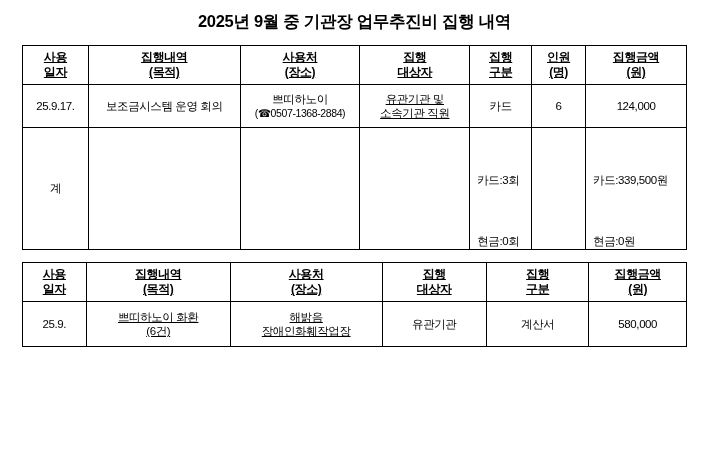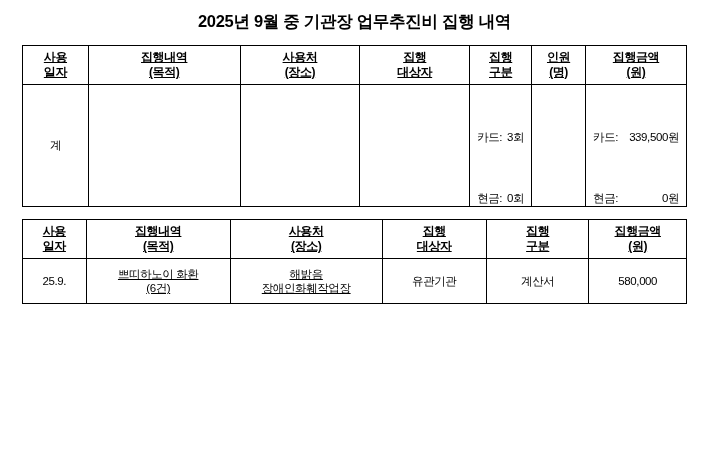--- a/index.html
+++ b/index.html
@@ -60,21 +60,20 @@
   .body-row td { height: 42px; }
   .sum-row td { height: 40px; }
 
   .t2 .hdr-row th { height: 38px; }
   .t2 .body-row td { height: 44px; }
 
   .cell-lines { display: block; text-decoration: underline; }
   .num { text-align: right; padding-right: 8px; }
   .kv {
     display: flex;
-    justify-content: space-between;
     padding: 0 7px;
     font-size: 11.5px;
     line-height: 1.45;
     letter-spacing: -0.4px;
     margin-top: 44px;
   }
   .kv .k { text-align: left; }
   .kv .v { text-align: right; }
   .place-name { display: block; }
   .place-tel { display: block; font-size: 10.5px; }
@@ -123,20 +122,35 @@
             <span class="cell-lines">인원</span>
             <span class="cell-lines">(명)</span>
           </th>
           <th>
             <span class="cell-lines">집행금액</span>
             <span class="cell-lines">(원)</span>
           </th>
         </tr>
       </thead>
       <tbody>
+        <tr class="body-row">
+          <td>25.9.17.</td>
+          <td>보조금시스템 운영 회의</td>
+          <td>
+            <span class="place-name">쁘띠하노이</span>
+            <span class="place-tel">(☎0507-1368-2884)</span>
+          </td>
+          <td>
+            <span class="cell-lines">유관기관 및</span>
+            <span class="cell-lines">소속기관 직원</span>
+          </td>
+          <td>카드</td>
+          <td>6</td>
+          <td class="num">124,000</td>
+        </tr>
         <tr class="sum-row">
           <td>계</td>
           <td></td>
           <td></td>
           <td></td>
           <td>
             <span class="kv">
                 <span class="k">카드:</span>
                 <span class="v">3회</span>
               </span>

